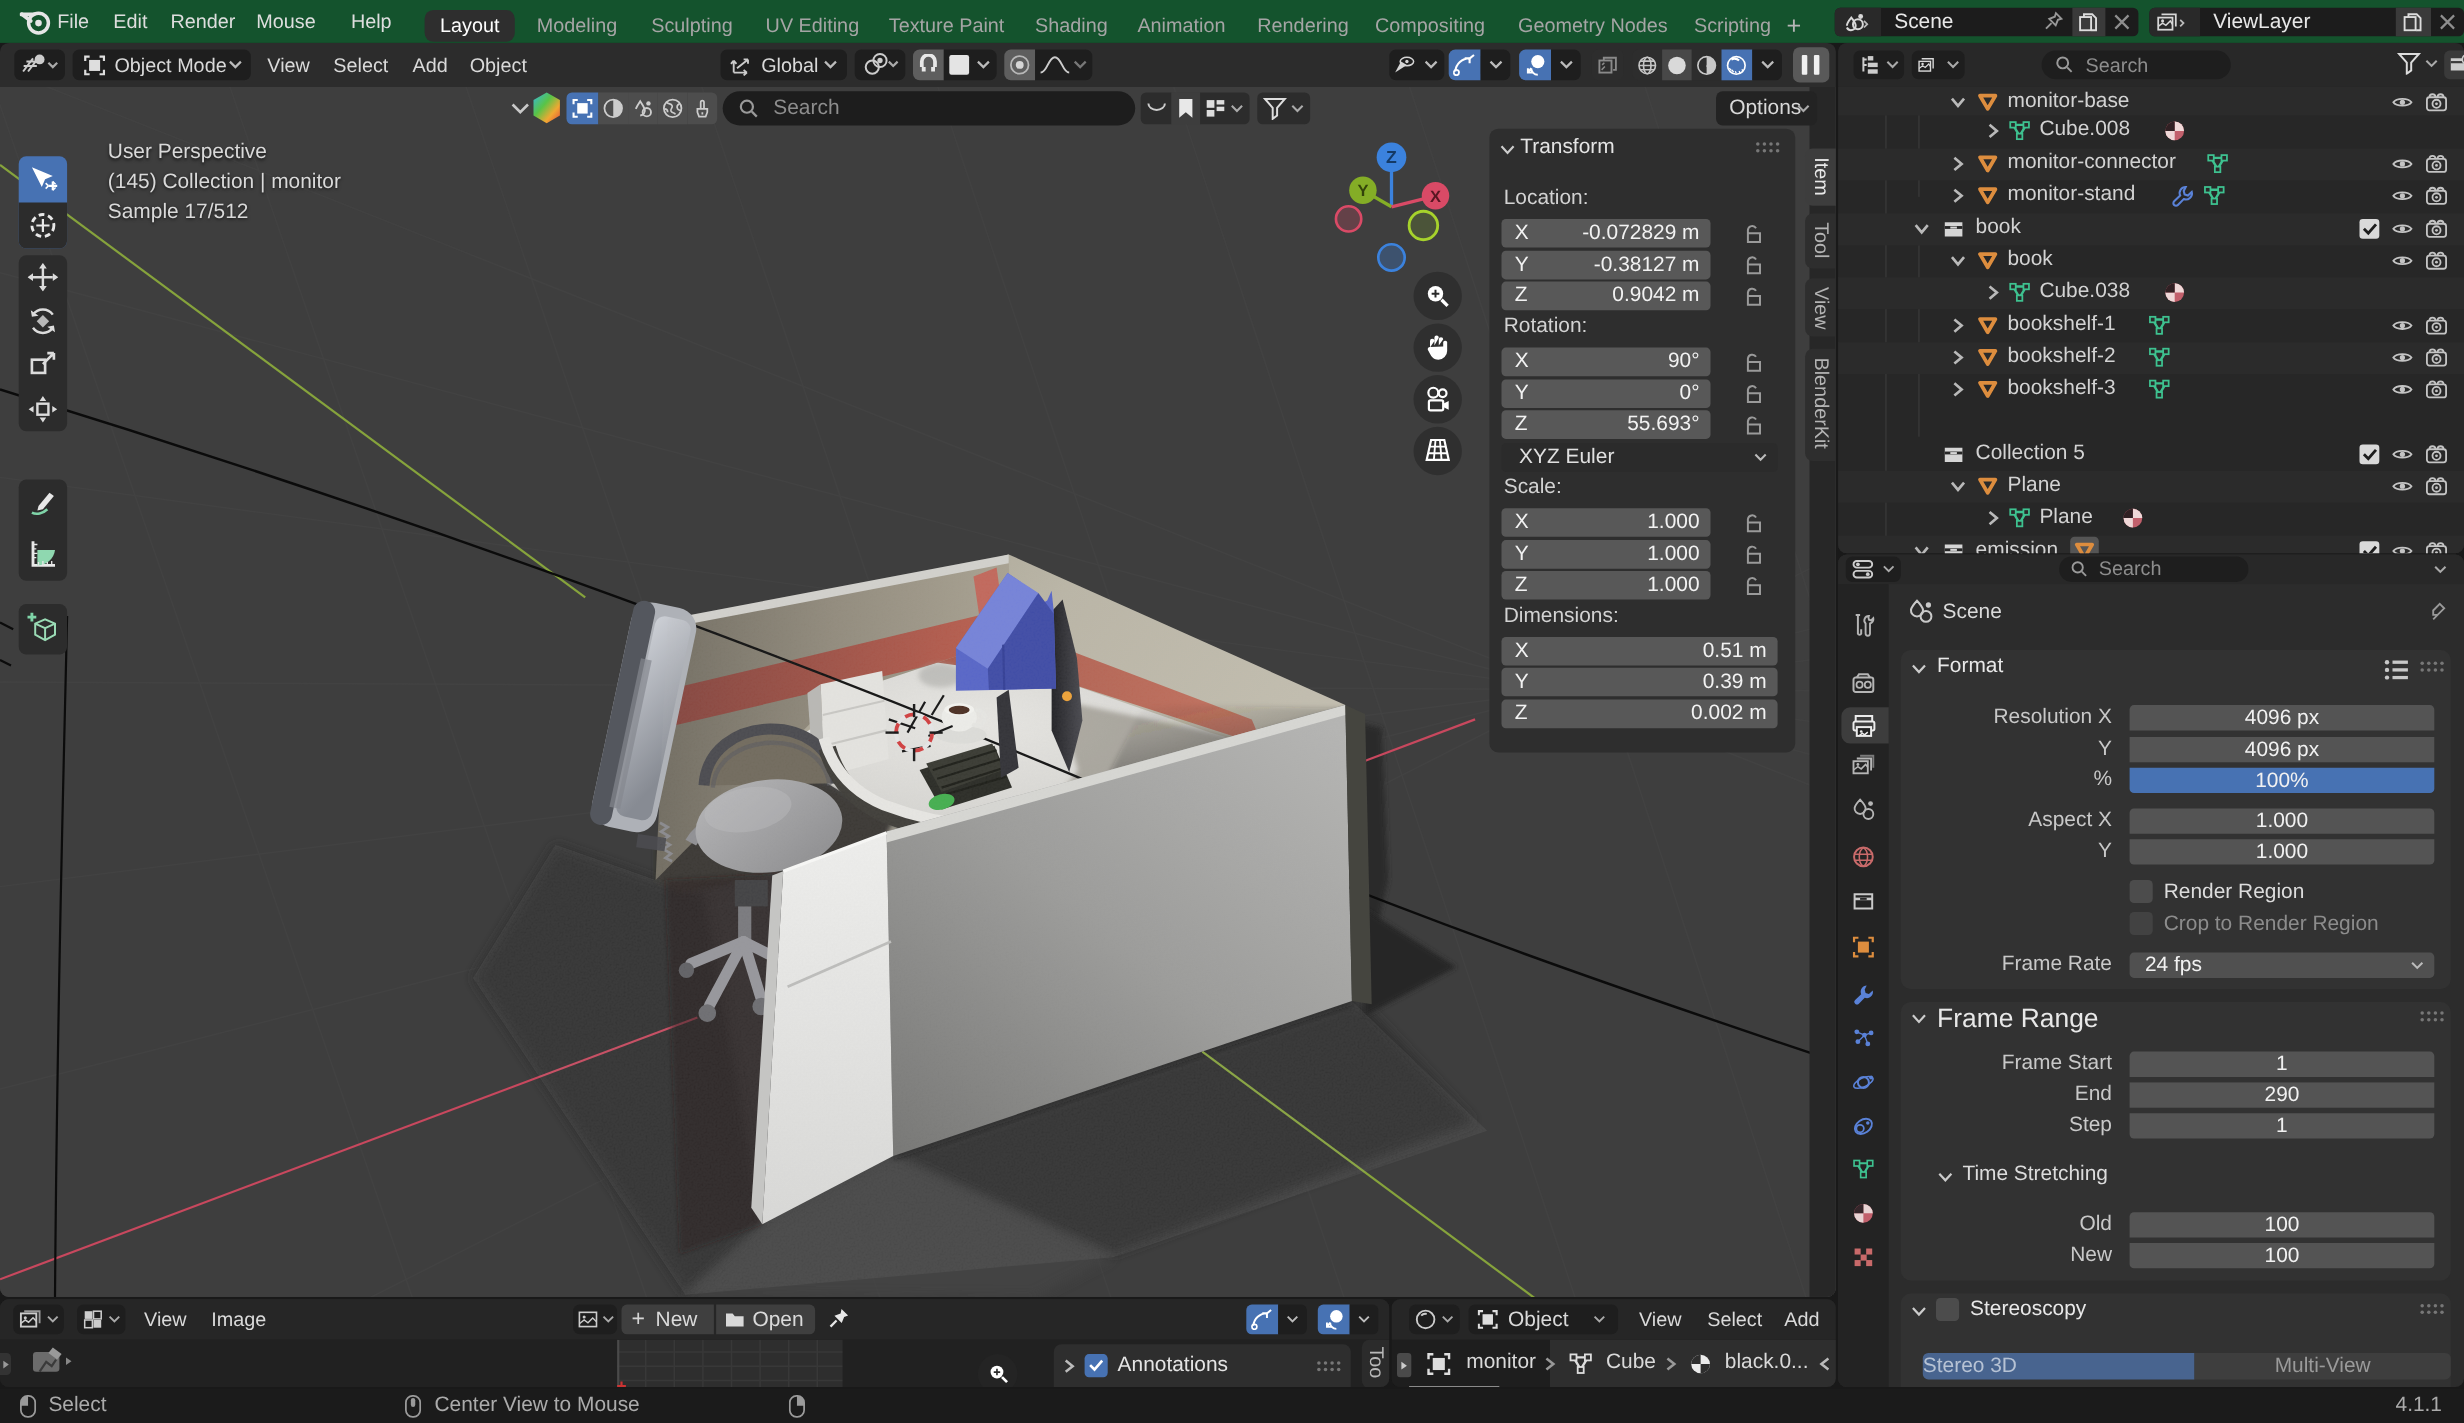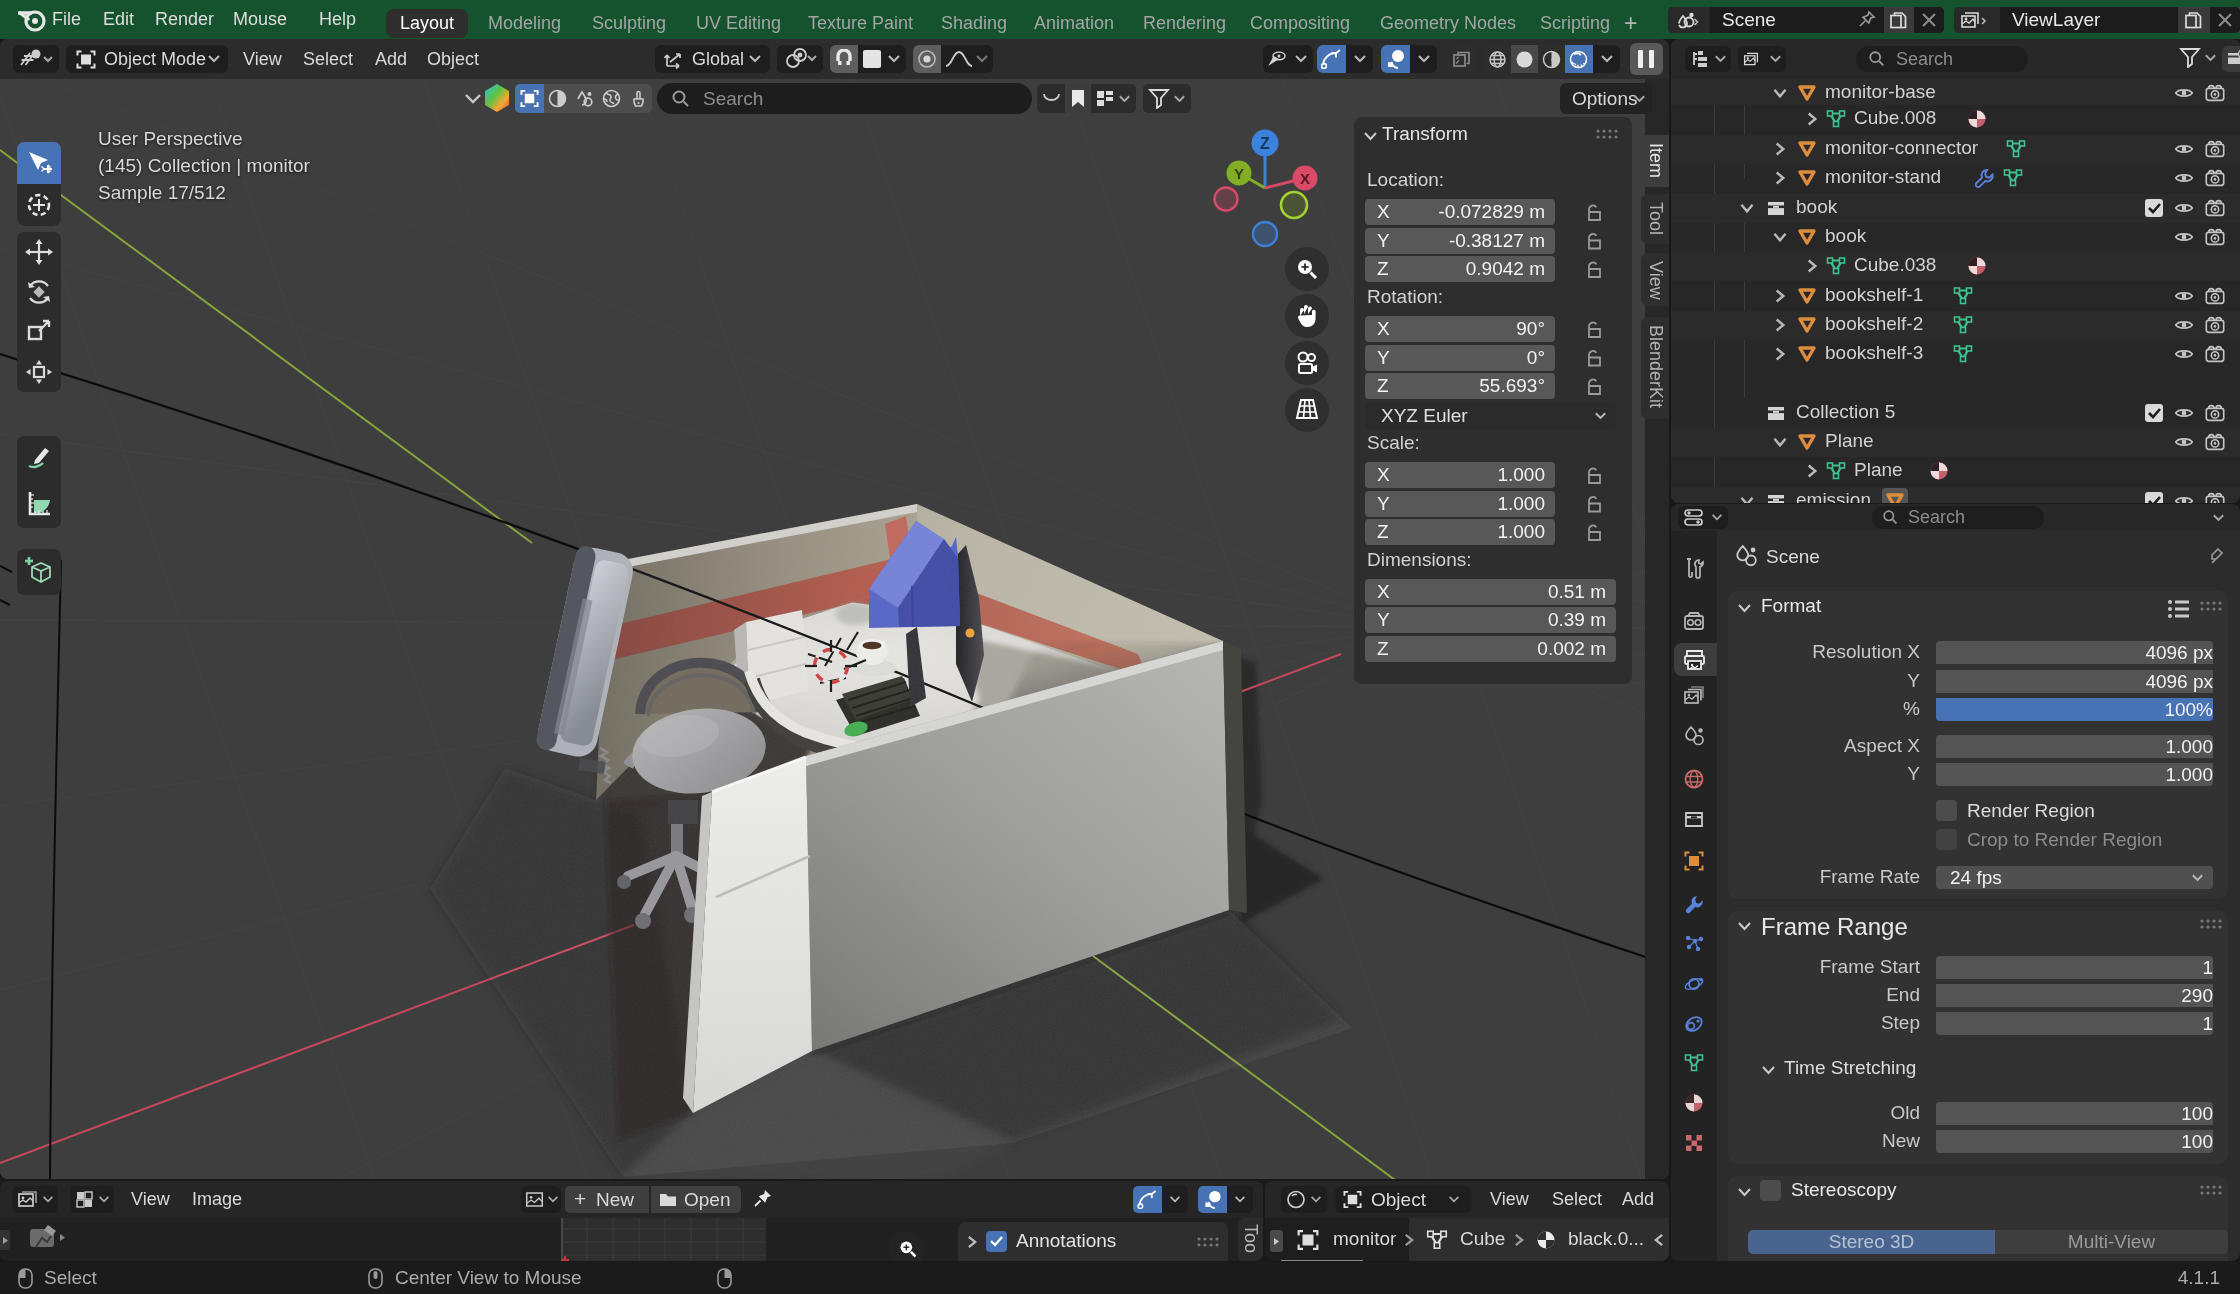--- a/index.html
+++ b/index.html
@@ -27,21 +27,21 @@
 .nf .vl { position:absolute; right:10px; line-height:26px; }
 .nfw { width:251px; }
 .lockcol { left:232px; }
 .orow { position:absolute; left:0; width:569px; height:29px; }
 .orow.r1 { background:#2b2b2b; }
 .on { position:absolute; font-size:19px; color:#d2d2d2; top:2px; }
 .oi { position:absolute; width:22px; height:22px; top:3px; }
 .oe { left:502px; } .oc { left:533px; } .ok { left:472px; }
 .plabel { position:absolute; left:0; width:192px; text-align:right; color:#c8c8c8; font-size:19px; }
 .pfield { position:absolute; left:208px; width:277px; height:23px; background:#545454; border-radius:4px;
-  color:#f1f1f1; font-size:19px; text-align:right; line-height:23px; }
+  color:#f1f1f1; font-size:19px; text-align:center; line-height:23px; }
 </style>
 </head>
 <body>
 <div class="abs" id="topbar">
   <svg class="abs" style="left:18px;top:6px" width="30" height="27" viewBox="0 0 30 27">
     <circle cx="17" cy="15" r="9" fill="none" stroke="#e6e6e6" stroke-width="3.2"></circle>
     <circle cx="17" cy="15" r="3" fill="#e6e6e6"></circle>
     <path d="M 1,7 L 13,7" stroke="#e6e6e6" stroke-width="3.4" stroke-linecap="round"></path>
     <path d="M 2,7 L 10,13" stroke="#e6e6e6" stroke-width="3.4" stroke-linecap="round"></path>
   </svg>
@@ -1319,21 +1319,21 @@
           <circle cx="10" cy="4" r="1.6"></circle>
           <circle cx="16" cy="4" r="1.6"></circle>
           <circle cx="22" cy="4" r="1.6"></circle>
           <circle cx="4" cy="10" r="1.6"></circle>
           <circle cx="10" cy="10" r="1.6"></circle>
           <circle cx="16" cy="10" r="1.6"></circle>
           <circle cx="22" cy="10" r="1.6"></circle>
         </g>
       </svg>
   </div>
-  <div class="abs" style="left:77px;top:726px;width:247px;height:24px;background:#48648f;border-radius:5px 0 0 5px;color:#b6c2d4;font-size:19px;text-align:center;line-height:24px;">Stereo 3D</div>
+  <div class="abs" style="left:77px;top:726px;width:247px;height:24px;background:#48648f;border-radius:5px 0 0 5px;color:#b6c2d4;font-size:19px;line-height:24px;">Stereo 3D</div>
   <div class="abs" style="left:324px;top:726px;width:233px;height:24px;background:#3e3e3e;border-radius:0 5px 5px 0;color:#9a9a9a;font-size:19px;text-align:center;line-height:24px;">Multi-View</div>
 </div>
 <div class="abs" id="imged">
   <div class="abs" style="left:0;top:0;width:1263px;height:37px;background:#262626;">
     <div class="abs hbtn" style="left:12px;top:5px;width:46px;height:27px;">
       <svg class="abs" style="left:5px;top:4px" width="22" height="19" viewBox="0 0 22 19">
           <rect x="2" y="4" width="14" height="12" fill="none" stroke="#ccc" stroke-width="1.7"></rect>
           <path d="M5,2 h14 v11" fill="none" stroke="#ccc" stroke-width="1.7" opacity="0.7"></path>
           <circle cx="6" cy="8" r="1.4" fill="#ccc"></circle>
           <path d="M2,13 l4,-3 3,2 4,-4 3,3" fill="none" stroke="#ccc" stroke-width="1.4"></path>

